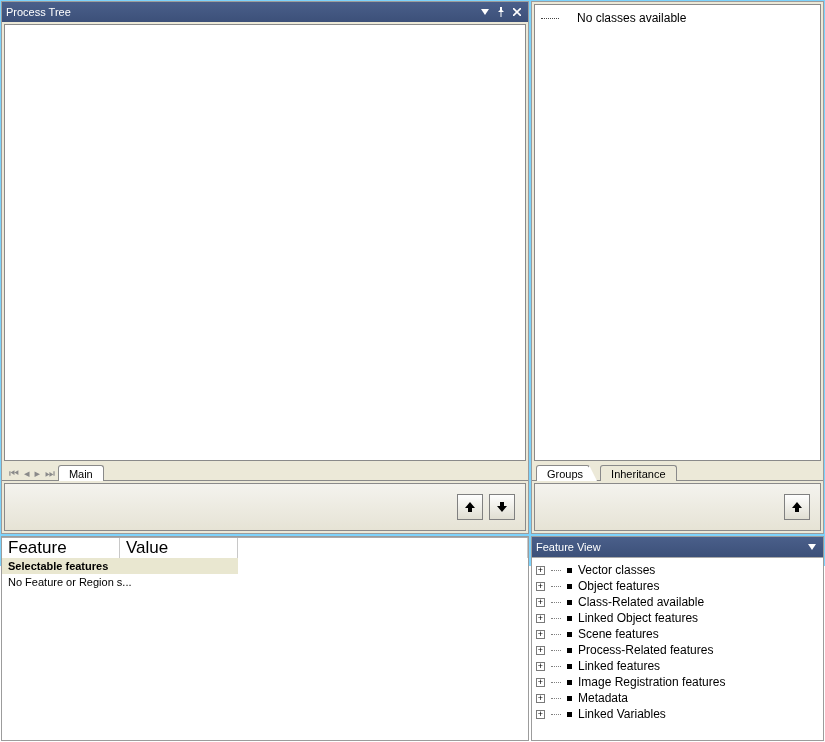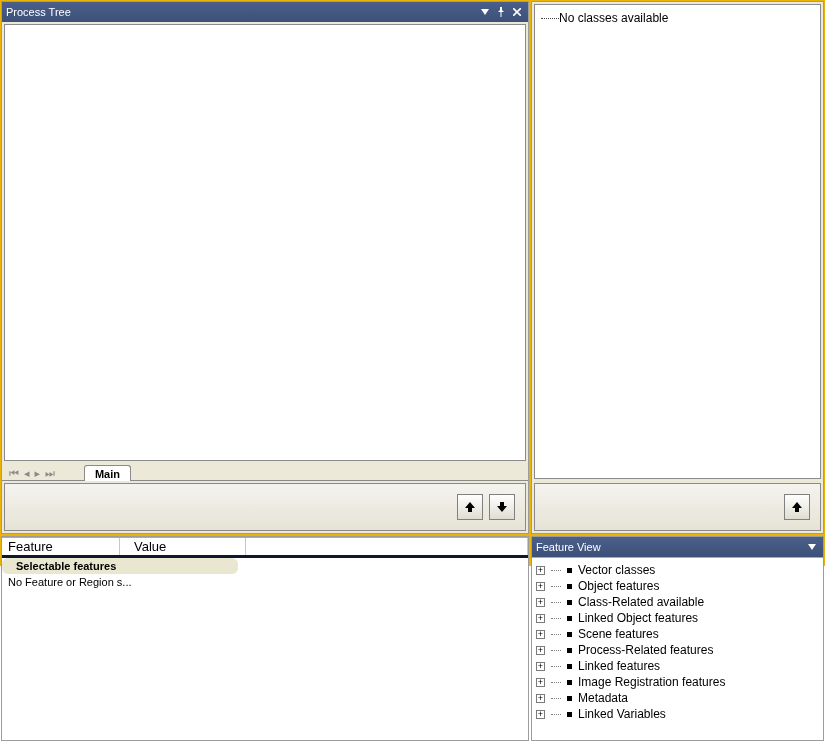--- a/index.html
+++ b/index.html
@@ -10,21 +10,21 @@
     font-size: 11px;
     background: #ffffff;
     overflow: hidden;
   }
   .workspace {
     display: grid;
     grid-template-columns: 530px 295px;
     grid-template-rows: 535px 207px;
     width: 825px;
     height: 566px;
-    background: #eab308;
+    background: #7dd3fc;
   }
   
   .panel {
     display: flex;
     flex-direction: column;
     border: 1px solid #9c9c9c;
     background: #ece9d8;
     margin: 1px;
     min-height: 0;
   }
@@ -73,31 +73,30 @@
     position: relative;
   }
   .nav-arrows {
     display:flex; align-items:center; gap:5px; padding:0 3px; color:#8a8a8a;
   }
   .tab {
     border: 1px solid #8a8a8a;
     border-bottom: none;
     background: #fff;
     padding: 1px 10px 0 10px;
-    font-weight: bold;
+    font-weight: normal;
     border-top-left-radius: 3px;
     border-top-right-radius: 3px;
     position: relative;
     top: 1px;
     font-size: 11px;
     height: 16px;
     display: inline-flex;
     align-items: center;
     margin-right: 2px;
-    margin-left: 26px;
   }
   .tab.inactive { font-weight: normal; background:#ece9d8; }
   .tab.slanted-right { position: relative; padding-right: 6px; }
   .tab.slanted-right::after {
     content:""; position:absolute; right:-8px; top:-1px;
     width:0; height:0;
     border-bottom:16px solid #fff;
     border-right:8px solid transparent;
   }
   .button-row {
@@ -121,49 +120,47 @@
     flex: 1 1 auto;
     display:flex; flex-direction:column;
     min-height:0;
   }
   .class-tree {
     background:#fff; border:1px solid #8a8a8a;
     margin:2px; flex:1 1 auto; padding:6px 6px;
     min-height:0;
   }
   .class-tree-row {
-    display:flex; align-items:center; gap:0; font-size:12px;
+    display:flex; align-items:center; gap:18px; font-size:12px;
   }
   .dotted {
     width:18px; border-bottom:1px dotted #444; height:1px;
   }
   
   .obj-info-body {
     flex:1 1 auto; background:#fff; border-top:1px solid #aaa;
     display:flex; flex-direction:column; min-height:0;
   }
   .info-header {
     display:grid; grid-template-columns: 118px 118px 1fr;
-    border-bottom:3px solid #0f172a;
-    font-size:13px;
+    border-bottom:1px solid #0f172a;
+    font-size:17px;
     height:20px; align-items:center;
     flex:0 0 auto;
-    gap:8px;
   }
   .info-header > div {
     padding-left:6px;
     border-right:1px solid #c8c8c8;
     height:100%; display:flex; align-items:center;
     background:#fff;
   }
   .info-rows { padding:0; font-size:11px; }
   .info-rows .sectionhdr {
-    font-weight:bold; background:#e9e7d0; padding:2px 14px;
+    font-weight:bold; background:#e9e7d0; padding:2px 6px;
     width:236px;
-    border-radius:6px;
   }
   .info-rows .msg { padding:2px 6px; }
   
   .feature-body {
     flex:1 1 auto; background:#fff; border-top:1px solid #aaa;
     padding:4px 2px; font-size:12px; min-height:0; overflow:hidden;
   }
   .tree-row {
     display:flex; align-items:center; gap:6px;
     height:16px; padding-left:2px;
@@ -230,20 +227,24 @@
   </div>
 
   <div class="panel">
     <div class="class-body">
       <div class="class-tree">
         <div class="class-tree-row">
           <span class="dotted"></span>
           <span>No classes available</span>
         </div>
       </div>
+      <div class="tab-strip">
+        <span class="tab slanted-right">Groups</span>
+        <span class="tab inactive" style="margin-left:8px">Inheritance</span>
+      </div>
       <div class="button-row">
         <span class="arrow-btn">
           <svg width="14" height="14" viewBox="0 0 14 14">
               <path d="M7 2l5 6H9v4H5V8H2z" fill="#000"></path>
             </svg>
         </span>
       </div>
     </div>
   </div>
 

